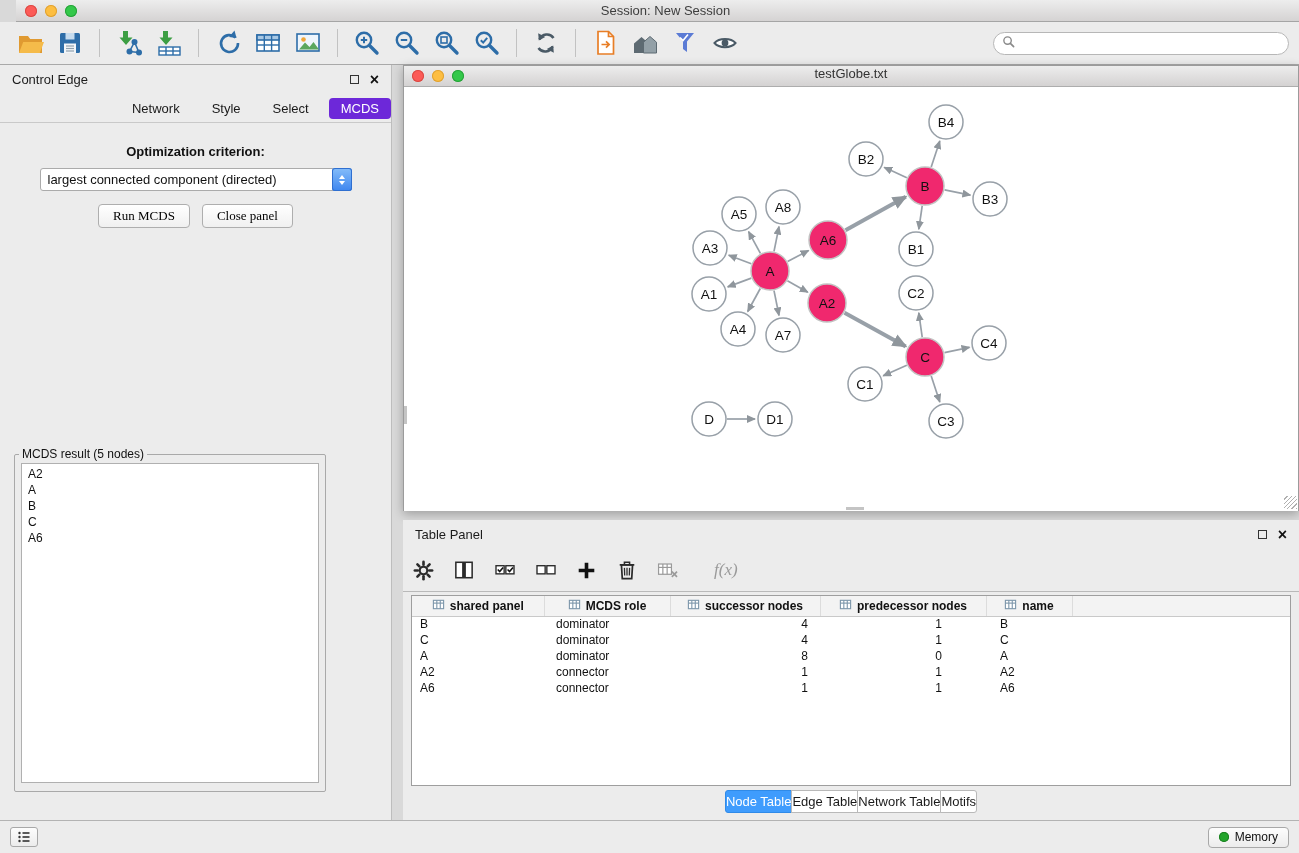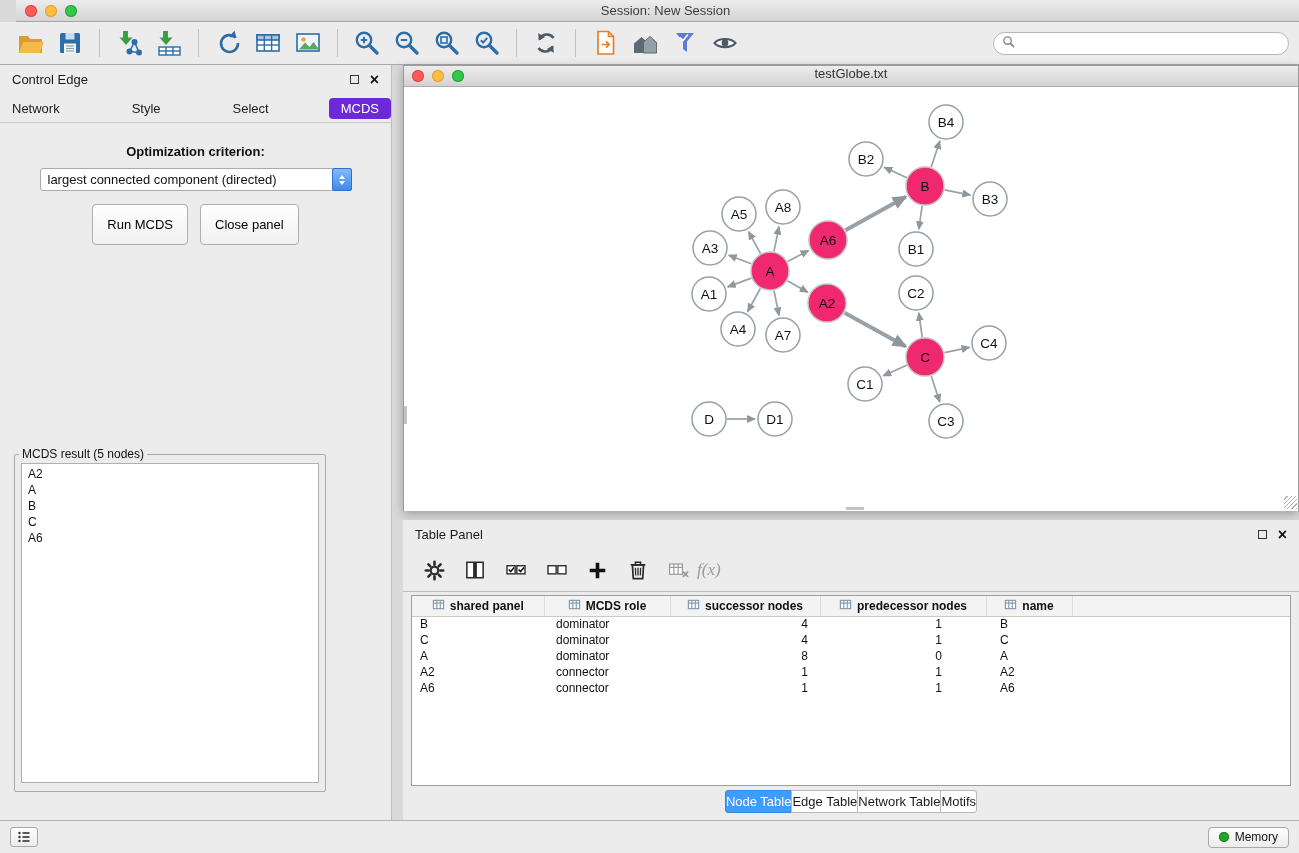--- a/index.html
+++ b/index.html
@@ -22,47 +22,47 @@
 .tb-sep{width:1px;height:28px;background:#c2c2c2;margin:0 9px}
 .search-wrap{margin-left:auto;width:296px;height:23px;border:1px solid #b7b7b7;border-radius:12px;background:#fff;display:flex;align-items:center;padding-left:8px;gap:5px}
 .search-input{border:none;outline:none;flex:1;height:19px;font-size:12px;background:transparent;font-family:"Liberation Sans",sans-serif}
 
 
 .control-panel{position:absolute;left:0;top:65px;width:392px;height:755px;background:#ececec;border-right:1px solid #bdbdbd}
 .panel-header{height:29px;display:flex;align-items:center;padding:0 12px;font-size:13px;color:#1c1c1c}
 .win-icons{margin-left:auto;display:flex;gap:11px;align-items:center}
 .float-icon{width:9px;height:9px;border:1.5px solid #333;display:inline-block;cursor:pointer}
 .close-icon{font-weight:bold;font-size:16px;line-height:12px;color:#111;cursor:pointer}
-.cp-tabs{display:flex;justify-content:space-between;align-items:center;gap:8px;height:29px;border-bottom:1px solid #c9c9c9}
+.cp-tabs{display:flex;justify-content:flex-end;align-items:center;gap:8px;height:29px;border-bottom:1px solid #c9c9c9}
 .cp-tab{font-size:13px;padding:3px 12px;border-radius:4px;color:#1a1a1a;cursor:pointer}
 .cp-tab.active{background:#6d28d9;color:#fff}
 .opt-label{text-align:center;font-size:13px;font-weight:bold;margin-top:21px}
 .combo{margin:9px auto 0;width:312px;height:23px;background:#fff;border:1px solid #ababab;border-radius:3px;display:flex;align-items:center;font-size:13px;padding-left:7px;position:relative;cursor:pointer}
 .combo-btn{position:absolute;right:-1px;top:-1px;width:20px;height:23px;border-radius:3px;background:linear-gradient(#85bdfa,#3e86ef);display:flex;flex-direction:column;align-items:center;justify-content:center;box-shadow:inset 0 0 0 1px #2f6fd0}
 .chev-up{width:0;height:0;border-left:3.5px solid transparent;border-right:3.5px solid transparent;border-bottom:4.5px solid #fff;margin-bottom:2px}
 .chev-down{width:0;height:0;border-left:3.5px solid transparent;border-right:3.5px solid transparent;border-top:4.5px solid #fff}
 .cp-buttons{display:flex;justify-content:center;gap:12px;margin-top:13px}
-.cp-btn{background:linear-gradient(#ffffff,#f0f0f0);border:1px solid #aeaeae;border-radius:4px;font-size:13px;padding:12px 14px;cursor:pointer;font-family:Liberation Sans, sans-serif}
+.cp-btn{background:linear-gradient(#ffffff,#f0f0f0);border:1px solid #aeaeae;border-radius:4px;font-size:13px;padding:3px 14px;cursor:pointer;font-family:Liberation Serif, serif}
 .mcds-fieldset{position:absolute;left:14px;top:382px;width:312px;height:345px;border:1px solid #a9a9a9;border-radius:2px;padding:0}
 .mcds-fieldset legend{font-size:12px;margin-left:4px;padding:0 3px;color:#111}
 .result-box{position:absolute;left:6px;right:6px;top:2px;bottom:8px;background:#fff;border:1px solid #b0b0b0;overflow:hidden;padding-top:2px}
 .result-item{font-size:12px;line-height:16px;padding-left:6px;cursor:default}
 
 
 .network-window{position:absolute;left:403px;top:65px;width:896px;height:446px;background:#fff;border:1px solid #9b9b9b;box-shadow:0 3px 10px rgba(0,0,0,.28)}
 .nw-titlebar{height:21px;background:linear-gradient(#ededed,#d4d2d2);border-bottom:1px solid #adadad;position:relative;display:flex;align-items:flex-start;justify-content:center;font-size:13px;color:#333}
 .nw-traffic{position:absolute;left:8px;top:4px;display:flex;gap:8px}
 .nw-canvas{position:absolute;left:0;top:22px;width:894px;height:423px;background:#fff}
 .resize-handle{position:absolute;right:1px;bottom:1px;width:13px;height:13px;background:repeating-linear-gradient(135deg,transparent 0 2px,#b0b0b0 2px 3px);cursor:nwse-resize}
 .scroll-tick-v{position:absolute;left:0;top:340px;width:3px;height:18px;background:#c4c4c4}
 .scroll-tick-h{position:absolute;left:442px;bottom:0;width:18px;height:3px;background:#c4c4c4}
 
 
 .table-panel{position:absolute;left:403px;top:520px;width:896px;height:368px;background:#ececec}
-.tp-toolbar{height:43px;display:flex;align-items:center;padding-left:20px;gap:6px;border-bottom:1px solid #b9b9b9}
+.tp-toolbar{height:43px;display:flex;align-items:center;padding-left:9px;gap:34px;border-bottom:1px solid #b9b9b9}
 .tp-btn{display:flex;align-items:center;justify-content:center;cursor:pointer}
 .fx{font-family:"Liberation Serif",serif;font-style:italic;font-size:17px;color:#9a9a9a;cursor:pointer}
 .tp-table-wrap{position:absolute;left:8px;top:75px;width:880px;height:191px;background:#fff;border:1px solid #9e9e9e;overflow:hidden}
 table{border-collapse:collapse;width:100%;font-size:12px;table-layout:fixed}
 thead th{background:#f3f3f3;border-bottom:1px solid #c9c9c9;border-right:1px solid #dcdcdc;font-weight:bold;height:20px;font-size:12px;cursor:pointer}
 thead th.filler{border-right:none}
 .th-in{display:flex;align-items:center;justify-content:center;gap:5px}
 tbody td{height:16px;padding:0 6px;white-space:nowrap;overflow:hidden}
 tbody td.c0{padding-left:8px}
 tbody td.c1{padding-left:12px}

